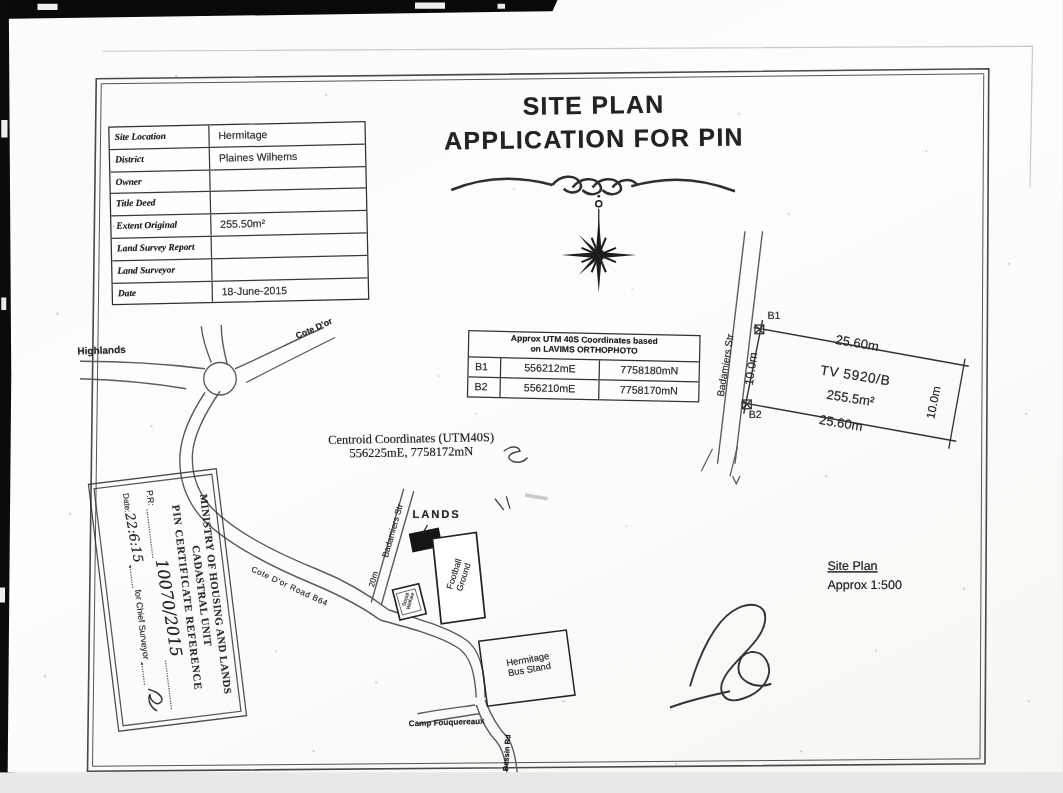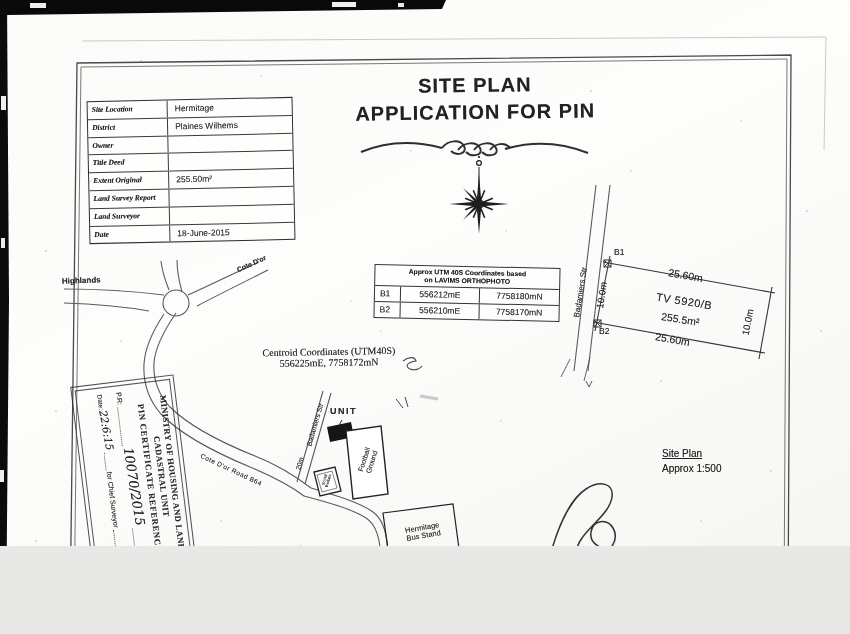--- a/index.html
+++ b/index.html
@@ -1,17 +1,17 @@
 <!DOCTYPE html>
 <html><head>
 <meta charset="utf-8">
 <style>
   html,body{margin:0;padding:0;background:#e8e8e6;}
   .page{
-    position:relative;width:850px;height:546px;overflow:hidden;
+    position:relative;width:850px;height:618px;overflow:hidden;
     background:linear-gradient(155deg,#fbfbf9 0%,#fdfdfc 45%,#f6f6f3 100%);
     font-family:"Liberation Sans",sans-serif;color:#2a2a2a;
     text-shadow:0 0 0.6px rgba(50,50,50,0.55);
   }
   svg{position:absolute;left:0;top:0;}
   .lbl{position:absolute;white-space:nowrap;color:#2a2a2a;line-height:1.1;}
   .c{text-align:center;}
 
   
   .title{position:absolute;left:330px;top:72px;width:290px;text-align:center;transform:rotate(-0.8deg);}
@@ -249,21 +249,21 @@
   <div class="lbl" style="left:656px;top:295px;font-size:11px;letter-spacing:0.5px;transform:rotate(9deg);">TV 5920/B</div>
   <div class="lbl" style="left:661px;top:314px;font-size:10.5px;transform:rotate(9deg);">255.5m²</div>
   <div class="lbl" style="left:589px;top:290px;font-size:9.5px;transform:rotate(-82deg);">10.0m</div>
   <div class="lbl" style="left:735px;top:317px;font-size:9.5px;transform:rotate(-79deg);">10.0m</div>
   <div class="lbl" style="left:556px;top:288px;font-size:8px;transform:rotate(-81deg);">Badamiers Str</div>
 
   <div class="lbl" style="left:62px;top:277px;font-size:8px;font-weight:bold;transform:rotate(-2deg);">Highlands</div>
   <div class="lbl" style="left:236px;top:260px;font-size:7px;font-weight:bold;transform:rotate(-24deg);">Cote D'or</div>
   <div class="lbl" style="left:293px;top:421px;font-size:7px;transform:rotate(-74deg);">Badamiers Str</div>
   <div class="lbl" style="left:293px;top:460px;font-size:6.5px;transform:rotate(-74deg);">20m</div>
-  <div class="lbl" style="left:330px;top:407px;font-size:9px;font-weight:bold;letter-spacing:1.5px;">UNIT</div>
+  <div class="lbl" style="left:330px;top:407px;font-size:9px;font-weight:bold;letter-spacing:1.5px;">LANDS</div>
   <div class="lbl c" style="left:351px;top:453px;width:34px;font-size:7px;transform:rotate(-72deg);">
     <span>Football</span><br>
     <span>Ground</span>
   </div>
   <div class="lbl c" style="left:317px;top:476px;width:20px;font-size:4px;transform:rotate(-74deg);color:#111;">
     <span>Social</span><br>
     <span>Welfare</span>
   </div>
   <div class="lbl c" style="left:393px;top:524px;width:60px;font-size:7.5px;transform:rotate(-10deg);">
     <span>Hermitage</span><br>

